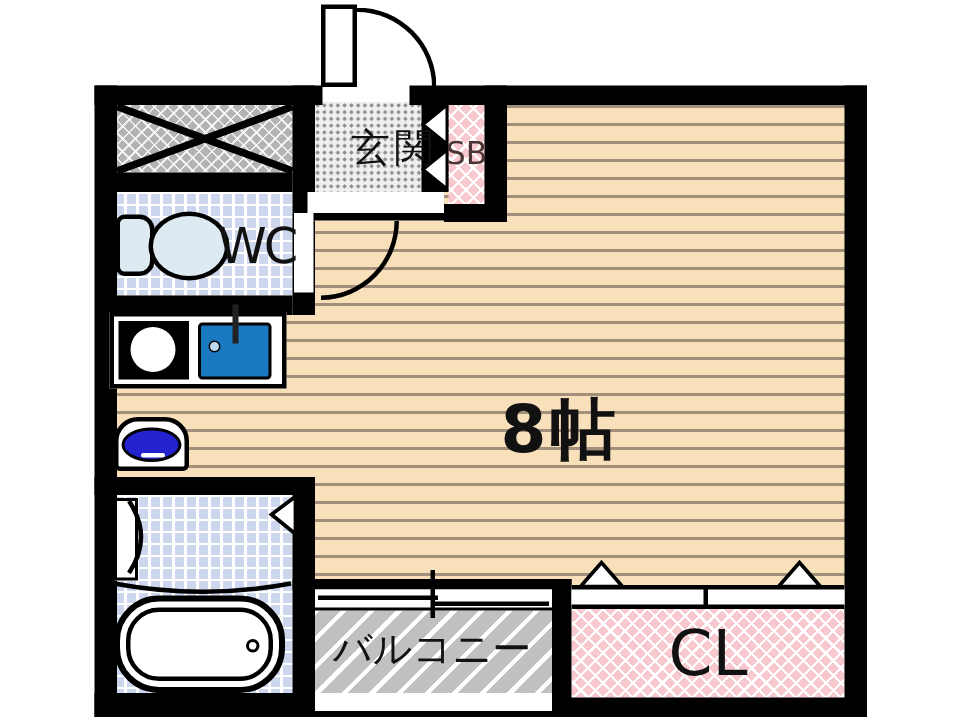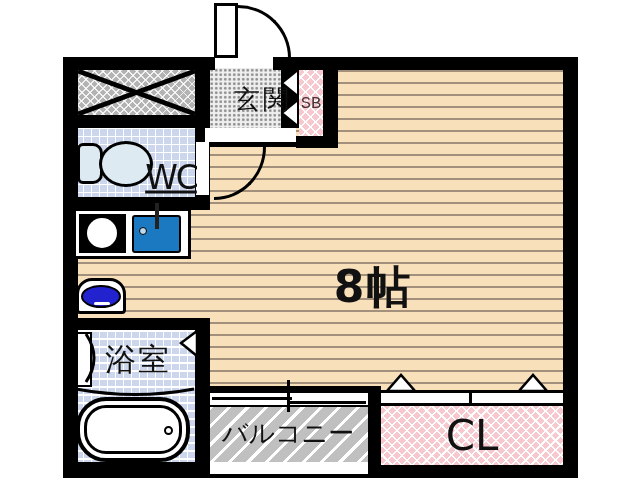--- a/index.html
+++ b/index.html
@@ -113,19 +113,18 @@
     <polygon points="298,100 298,126 282,113" fill="#fff" stroke="#000" stroke-width="2"></polygon>
     <polygon points="197,331 197,356 181,343" fill="#fff" stroke="#000" stroke-width="2.5"></polygon>
     <polygon points="387,391 415,391 401,375" fill="#fff" stroke="#000" stroke-width="2.5"></polygon>
     <polygon points="519,391 547,391 533,375" fill="#fff" stroke="#000" stroke-width="2.5"></polygon>
     <path d="M 86 334 Q 102 358 86 382" fill="none" stroke="#000" stroke-width="3"></path>
     <path d="M 76 389 Q 135 400 194 389" fill="none" stroke="#000" stroke-width="3"></path>
   </svg>
 
   <div class="lbl" style="left:373px;top:287px;font-size:44px;letter-spacing:2px;font-weight:bold;">8帖</div>
   <div class="lbl" style="left:243px;top:99px;font-size:26px;letter-spacing:3px;margin-left:20px;">玄関</div>
-  <div class="lbl" style="left:311px;top:103px;font-size:17px;color:var(--sb-text,#4a3434);font-family:Liberation Mono, monospace;">SB</div>
-  <div class="lbl" style="left:171px;top:177px;font-size:33px;letter-spacing:-2px;text-decoration:underline;">WC</div>
-  <div class="lbl" style="left:138px;top:359px;font-size:31px;letter-spacing:2px;">浴室</div>
+  <div class="lbl" style="left:311px;top:103px;font-size:21px;color:var(--sb-text,#4a3434);">SB</div>
+  <div class="lbl" style="left:171px;top:164px;font-size:33px;letter-spacing:-2px;">WC</div>
   <div class="lbl" style="left:288px;top:433px;font-size:26px;">バルコニー</div>
   <div class="lbl" style="left:472px;top:436px;font-size:42px;">CL</div>
 
 </div>
 
 </body></html>

